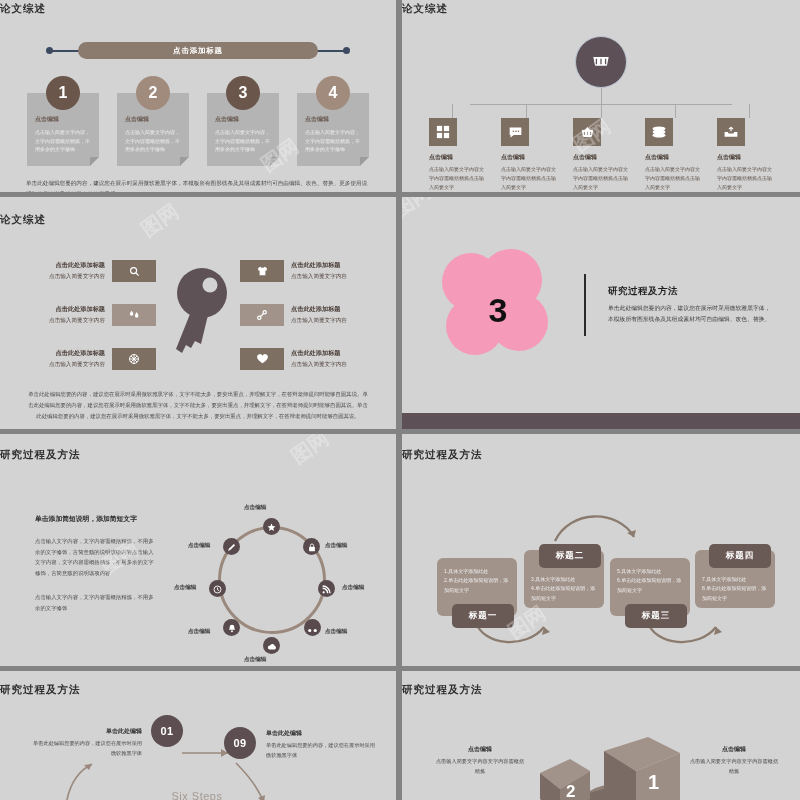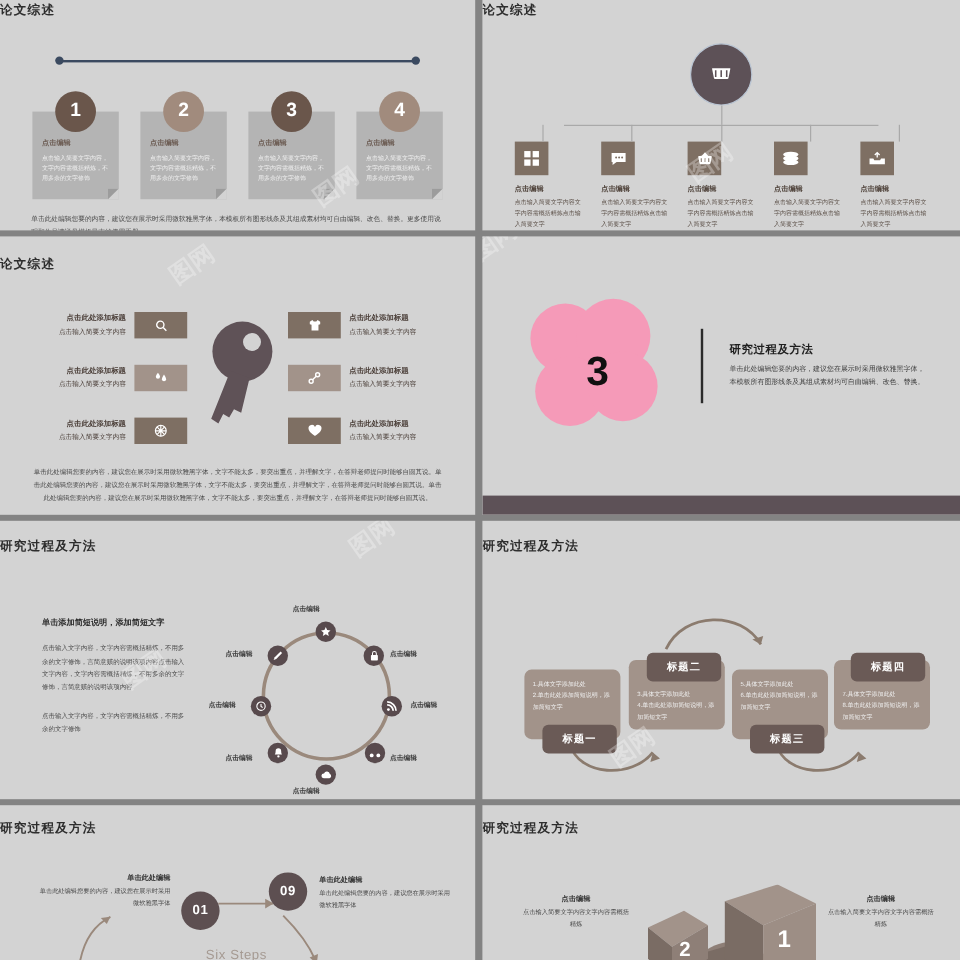--- a/index.html
+++ b/index.html
@@ -169,20 +169,21 @@
 
 <div class="grid">
 
   <div class="slide p1">
     <div class="s-title" style="margin-top:10px">论文综述</div>
 
     <div class="ribbon-wrap">
       <div class="ribbon-line"></div>
       <div class="ribbon-dot l"></div>
       <div class="ribbon-dot r"></div>
+      <div class="ribbon-bar">点击添加标题</div>
     </div>
 
     <div class="cards">
       <div class="card">
         <div class="card-circle" style="background:#6a564b">1</div>
         <div class="card-body">
           <div class="card-h">点击编辑</div>
           <div class="card-t">点击输入简要文字内容，文字内容需概括精炼，不用多余的文字修饰</div>
         </div>
       </div>
@@ -542,21 +543,21 @@
       </svg>
       <svg class="arc" style="left:60px; top:62px;" width="40" height="50" viewBox="0 0 40 50">
         <path d="M6 46 C 10 20, 22 10, 32 5" stroke="#9a897c" stroke-width="1.6" fill="none"></path>
         <path d="M32 5 l-8 1 l5 5 z" fill="#9a897c"></path>
       </svg>
       <svg class="arc" style="left:232px; top:62px;" width="40" height="50" viewBox="0 0 40 50">
         <path d="M4 4 C 14 14, 26 28, 32 44" stroke="#9a897c" stroke-width="1.6" fill="none"></path>
         <path d="M32 44 l1 -8 l-7 3 z" fill="#9a897c"></path>
       </svg>
 
-      <div class="stepcircle" style="left:151px; top:46px;">01</div>
+      <div class="stepcircle" style="left:151px; top:18px;">01</div>
       <div class="stepcircle" style="left:224px; top:30px;">09</div>
 
       <div class="sc-blk" style="left:30px; top:30px; text-align:right;">
         <div class="sc-h">单击此处编辑</div>
         <div class="sc-p">单击此处编辑您要的内容，建议您在展示时采用微软雅黑字体</div>
       </div>
       <div class="sc-blk" style="left:266px; top:32px; text-align:left;">
         <div class="sc-h">单击此处编辑</div>
         <div class="sc-p">单击此处编辑您要的内容，建议您在展示时采用微软雅黑字体</div>
       </div>

